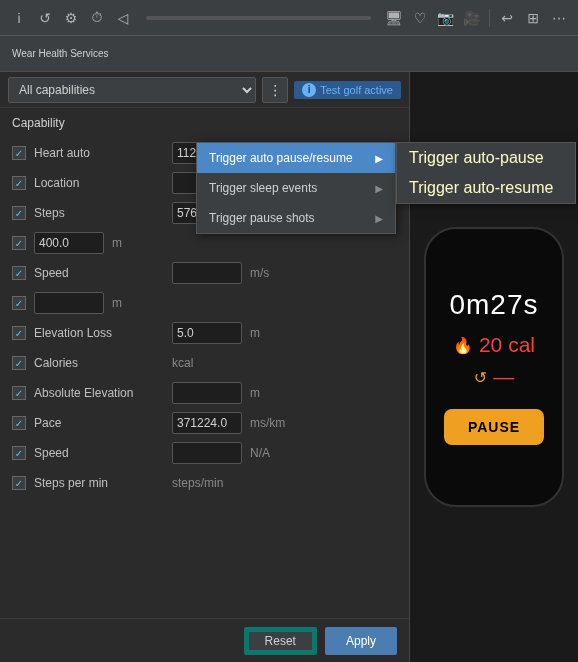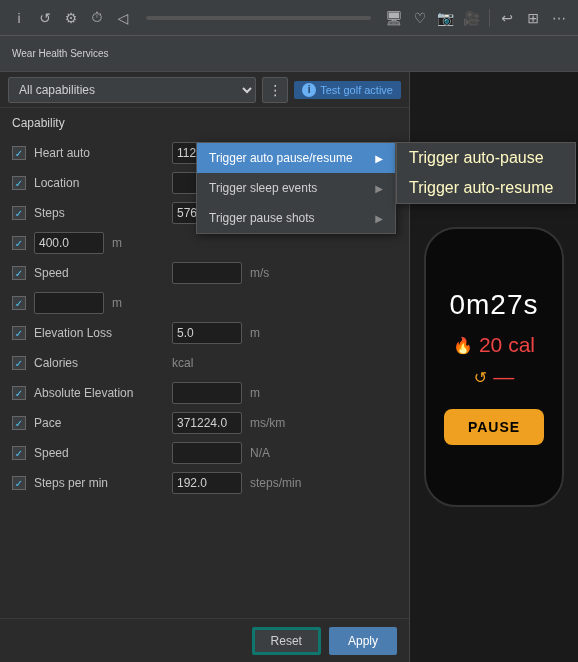--- a/index.html
+++ b/index.html
@@ -199,21 +199,21 @@
       align-items: center;
       justify-content: flex-end;
       padding: 0 12px;
       gap: 8px;
       background: #2b2b2b;
       border-top: 1px solid #3a3a3a;
     }
     .btn {
       height: 28px;
       padding: 0 16px;
-      border: 3px solid #0f766e;
+      border: 5px solid #0f766e;
       background: #3c3f41;
       color: #d0d0d0;
       font-size: 12px;
       cursor: pointer;
       border-radius: 2px;
     }
     .btn-primary {
       background: #4c7db0;
       border-color: #4c7db0;
       color: #fff;
@@ -444,21 +444,20 @@
       <div class="cap-row">
         <div class="cap-checkbox checked"></div>
         <span class="cap-label">Speed</span>
         <input class="cap-input" value="" style="">
         <span class="cap-unit">N/A</span>
       </div>
 
       <div class="cap-row">
         <div class="cap-checkbox checked"></div>
         <span class="cap-label">Steps per min</span>
-        <input class="cap-input" value="192.0" style="">
         <span class="cap-unit">steps/min</span>
       </div>
     </div>
 
     <div class="bottom-bar">
       <button class="btn">Reset</button>
       <button class="btn btn-primary">Apply</button>
     </div>
   </div>
 

